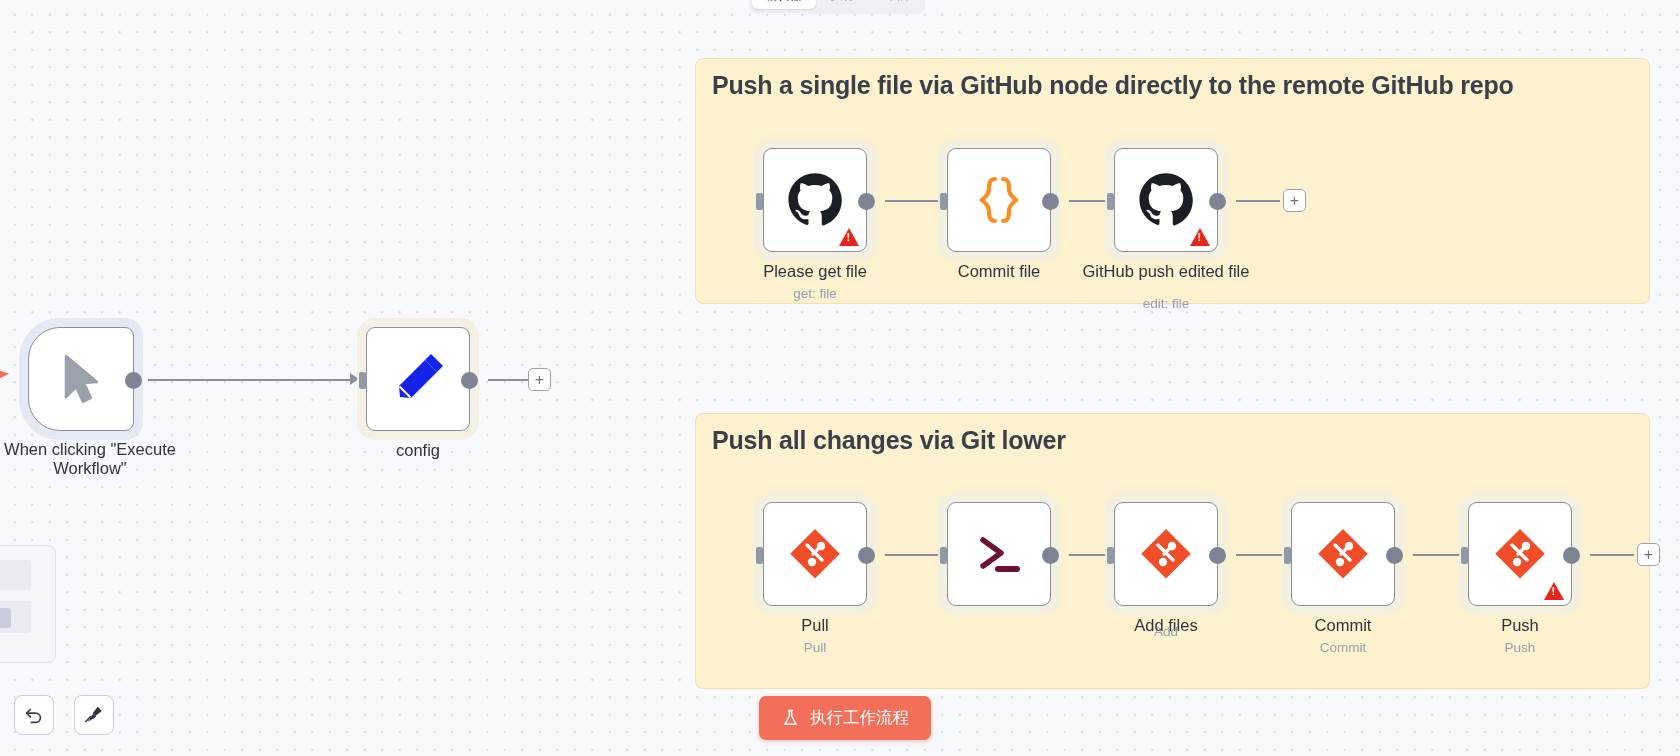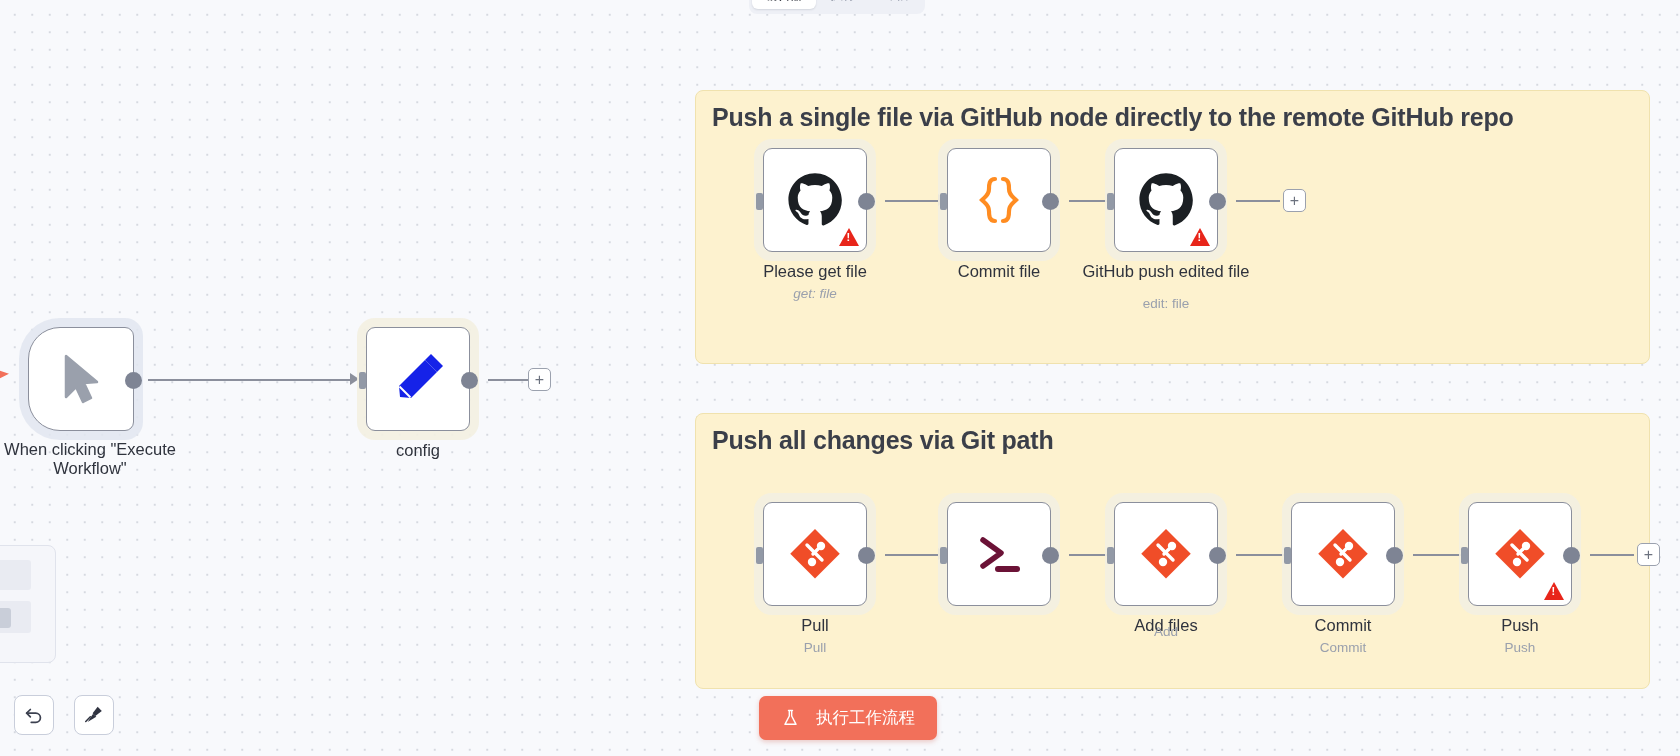--- a/index.html
+++ b/index.html
@@ -32,21 +32,21 @@
     box-shadow: 0 1px 2px rgba(30,35,60,.13); }
 
   
   .sticky {
     position: absolute;
     background: #fdf2cf;
     border: 1px solid #f0e2ae;
     border-radius: 8px;
   }
   #sticky-note-config { left: 234px; top: 116px; width: 418px; height: 424px; }
-  #sticky-group-github { left: 695px; top: 58px; width: 955px; height: 274px; margin-top: 32px; }
+  #sticky-group-github { left: 695px; top: 58px; width: 955px; height: 246px; }
   #sticky-group-git    { left: 695px; top: 413px; width: 955px; height: 276px; }
 
   .sticky-text {
     position: absolute; left: 18px; top: 10px; right: 16px;
     font-size: 27px; font-weight: 700; color: #3b3f49;
     line-height: 1.225; letter-spacing: -.2px;
   }
   #sticky-group-github .sticky-text,
   #sticky-group-git .sticky-text { font-size: 25px; top: 11px; left: 16px; }
 
@@ -131,21 +131,21 @@
     z-index: 30;
   }
   #btn-undo  { left: 14px; top: 695px; }
   #btn-tidy  { left: 74px; top: 695px; }
 
   
   #execute-workflow-button {
     position: absolute; left: 759px; top: 696px;
     height: 44px; padding: 0 22px;
     background: #f2705a; border-radius: 7px;
-    display: flex; align-items: center; gap: 16px;
+    display: flex; align-items: center; gap: 10px;
     color: #ffffff; font-size: 16.5px; z-index: 35;
     box-shadow: 0 2px 5px rgba(200,80,60,.28);
   }
 
   #left-red-bit {
     position: absolute; left: -9px; top: 368px;
     width: 18px; height: 15px; background: #f2705a; z-index: 8;
     clip-path: polygon(0 0, 100% 38%, 0 100%, 35% 50%);
   }
   svg { display: block; }
@@ -162,21 +162,21 @@
   </div>
 
   <div id="left-red-bit"></div>
 
 
   <div class="sticky" id="sticky-group-github">
     <div class="sticky-text">Push a single file via GitHub node directly to the remote GitHub repo</div>
   </div>
 
   <div class="sticky" id="sticky-group-git">
-    <div class="sticky-text">Push all changes via Git path</div>
+    <div class="sticky-text">Push all changes via Git lower</div>
   </div>
 
   <div class="node trigger on-plain" style="left:28px; top:327px;">
     <span>
       <svg width="42" height="52" viewBox="0 0 42 52">
         <path d="M6 3 L6 44 L16 34 L23 49 L31 45 L24 30 L37 29 Z" fill="#9aa0ac" stroke="#9aa0ac" stroke-width="2.5" stroke-linejoin="round"></path>
       </svg>
     </span>
     <div class="port-out"></div>
   </div>
@@ -204,21 +204,21 @@
     <span>
       <svg width="56" height="56" viewBox="0 0 24 24">
         <path fill="#1b1f23" d="M12 .5C5.7.5.6 5.6.6 11.9c0 5.1 3.3 9.3 7.8 10.8.6.1.8-.2.8-.6v-2c-3.2.7-3.9-1.5-3.9-1.5-.5-1.3-1.3-1.7-1.3-1.7-1-.7.1-.7.1-.7 1.1.1 1.7 1.2 1.7 1.2 1 1.8 2.7 1.3 3.4 1 .1-.7.4-1.3.7-1.6-2.6-.3-5.3-1.3-5.3-5.8 0-1.3.5-2.3 1.2-3.1-.1-.3-.5-1.5.1-3.1 0 0 1-.3 3.2 1.2.9-.3 1.9-.4 2.9-.4s2 .1 2.9.4c2.2-1.5 3.2-1.2 3.2-1.2.6 1.6.2 2.8.1 3.1.8.8 1.2 1.8 1.2 3.1 0 4.5-2.7 5.5-5.3 5.8.4.4.8 1.1.8 2.2v3.3c0 .3.2.7.8.6 4.5-1.5 7.8-5.7 7.8-10.8C23.4 5.6 18.3.5 12 .5z"></path>
       </svg>
     </span>
     <div class="port-in"></div>
     <div class="port-out"></div>
     <div class="warn"></div>
   </div>
   <div class="node-label" style="left:715px; top:262px;">Please get file</div>
-  <div class="node-sub" style="left:715px; top:286px;font-style:italic;">get: file</div>
+  <div class="node-sub" style="left:715px; top:286px;">get: file</div>
 
   <div class="edge" style="left:885px; top:200px; width:57px;"></div>
   <div class="arrow" style="left:938px; top:194px;"></div>
 
   <div class="node" style="left:947px; top:148px;">
     <span>
       <svg width="46" height="50" viewBox="0 0 46 50">
         <path d="M19 4 C13 4 13 10 13 14 C13 20 9 22 6 25 C9 28 13 30 13 36 C13 40 13 46 19 46" fill="none" stroke="#ff8c21" stroke-width="4.2" stroke-linecap="round"></path>
         <path d="M27 4 C33 4 33 10 33 14 C33 20 37 22 40 25 C37 28 33 30 33 36 C33 40 33 46 27 46" fill="none" stroke="#ff8c21" stroke-width="4.2" stroke-linecap="round"></path>
       </svg>

